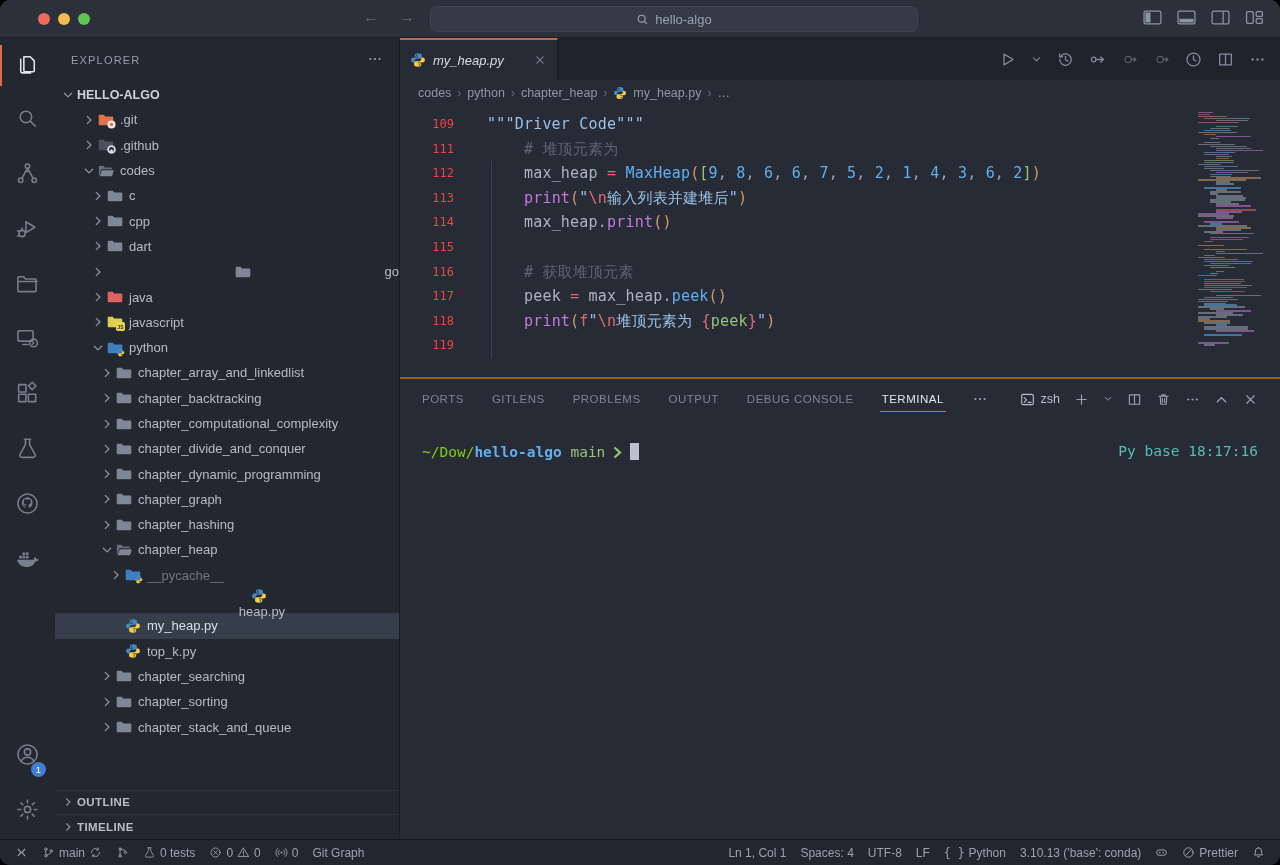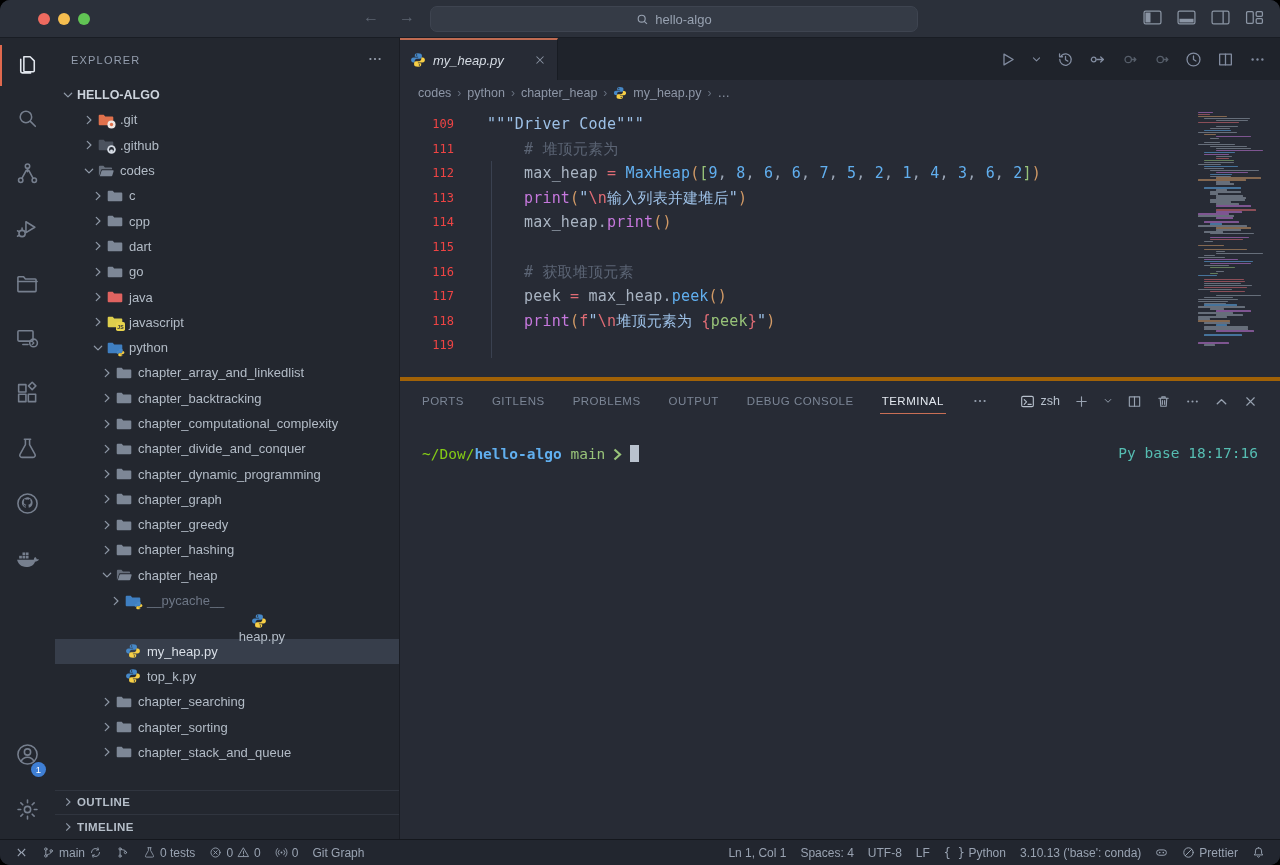--- a/index.html
+++ b/index.html
@@ -86,21 +86,21 @@
   .cl-num { width:54px; text-align:right; color:#ef4444; flex:none; font-size:12px; }
   .cl-txt { padding-left:33px; letter-spacing:.2px; }
   .indent-guide { position:absolute; left:91px; top:55px; width:1px; height:197px; background:#3a4150; }
   .kw{color:#e06c75} .vr{color:#a9b4c2} .st{color:#9dc0e6} .cm{color:#5b6474}
   .cl{color:#61afef} .nm{color:#61afef} .bi{color:#c678dd} .fn{color:#61afef}
   .p1{color:#d19a66} .p2{color:#98c379} .es{color:#e06c75} .gr{color:#98c379} .pl{color:#9ba6b6}
   .minimap { position:absolute; right:16px; top:6px; width:66px; }
   .mm-line { height:1.45px; margin-bottom:.55px; border-radius:.5px; opacity:.55; }
 
   
-  .panel { height:462px; flex:none; border-top:4px solid #a16207; display:flex; flex-direction:column; }
+  .panel { height:462px; flex:none; border-top:2px solid #a16207; display:flex; flex-direction:column; }
   .panel-tabs { height:40px; flex:none; display:flex; align-items:center; padding:0 22px; gap:28px; }
   .ptab { font-size:11.5px; letter-spacing:.5px; color:#7b8595; position:relative; }
   .ptab.active { color:#e3e8ef; }
   .ptab.active::after { content:""; position:absolute; left:-2px; right:-2px; bottom:-7px;
                         height:1.5px; background:#c96f55; }
   .ptab-more { color:#98a2b1; } .ptab-more svg { width:16px; height:16px; display:block; }
   .panel-right { margin-left:auto; display:flex; align-items:center; gap:14px; color:#98a2b1; }
   .panel-right svg { width:15px; height:15px; display:block; }
   .shell-group { display:flex; align-items:center; gap:6px; color:#b7c0cc; font-size:12.5px; }
   .narrow-chev svg { width:10px; height:10px; }
@@ -365,21 +365,21 @@
                 <path d="M6 3.8 10.2 8 6 12.2" stroke-width="1.4"></path>
               </svg>
             </span>
             <span class="ficon">
               <svg viewBox="0 0 16 16">
                 <path fill="#7d8796" d="M1.6 2.8h4.1l1.5 1.7h7.2c.5 0 .9.4.9.9v6.9c0 .5-.4.9-.9.9H1.6c-.5 0-.9-.4-.9-.9V3.7c0-.5.4-.9.9-.9Z"></path>
               </svg>
             </span>
             <span class="lbl">dart</span>
           </div>
-          <div class="row" style="padding-left: 36px;">
+          <div class="row" style="padding-left: 36px; justify-content: space-between;">
             <span class="twisty">
               <svg viewBox="0 0 16 16" fill="none" stroke="currentColor" stroke-width="1.2" stroke-linecap="round" stroke-linejoin="round">
                 <path d="M6 3.8 10.2 8 6 12.2" stroke-width="1.4"></path>
               </svg>
             </span>
             <span class="ficon">
               <svg viewBox="0 0 16 16">
                 <path fill="#7d8796" d="M1.6 2.8h4.1l1.5 1.7h7.2c.5 0 .9.4.9.9v6.9c0 .5-.4.9-.9.9H1.6c-.5 0-.9-.4-.9-.9V3.7c0-.5.4-.9.9-.9Z"></path>
               </svg>
             </span>
@@ -506,33 +506,20 @@
               <svg viewBox="0 0 16 16" fill="none" stroke="currentColor" stroke-width="1.2" stroke-linecap="round" stroke-linejoin="round">
                 <path d="M6 3.8 10.2 8 6 12.2" stroke-width="1.4"></path>
               </svg>
             </span>
             <span class="ficon">
               <svg viewBox="0 0 16 16">
                 <path fill="#7d8796" d="M1.6 2.8h4.1l1.5 1.7h7.2c.5 0 .9.4.9.9v6.9c0 .5-.4.9-.9.9H1.6c-.5 0-.9-.4-.9-.9V3.7c0-.5.4-.9.9-.9Z"></path>
               </svg>
             </span>
             <span class="lbl">chapter_graph</span>
-          </div>
-          <div class="row" style="padding-left: 45px;">
-            <span class="twisty">
-              <svg viewBox="0 0 16 16" fill="none" stroke="currentColor" stroke-width="1.2" stroke-linecap="round" stroke-linejoin="round">
-                <path d="M6 3.8 10.2 8 6 12.2" stroke-width="1.4"></path>
-              </svg>
-            </span>
-            <span class="ficon">
-              <svg viewBox="0 0 16 16">
-                <path fill="#7d8796" d="M1.6 2.8h4.1l1.5 1.7h7.2c.5 0 .9.4.9.9v6.9c0 .5-.4.9-.9.9H1.6c-.5 0-.9-.4-.9-.9V3.7c0-.5.4-.9.9-.9Z"></path>
-              </svg>
-            </span>
-            <span class="lbl">chapter_greedy</span>
           </div>
           <div class="row" style="padding-left: 45px;">
             <span class="twisty">
               <svg viewBox="0 0 16 16" fill="none" stroke="currentColor" stroke-width="1.2" stroke-linecap="round" stroke-linejoin="round">
                 <path d="M6 3.8 10.2 8 6 12.2" stroke-width="1.4"></path>
               </svg>
             </span>
             <span class="ficon">
               <svg viewBox="0 0 16 16">
                 <path fill="#7d8796" d="M1.6 2.8h4.1l1.5 1.7h7.2c.5 0 .9.4.9.9v6.9c0 .5-.4.9-.9.9H1.6c-.5 0-.9-.4-.9-.9V3.7c0-.5.4-.9.9-.9Z"></path>

